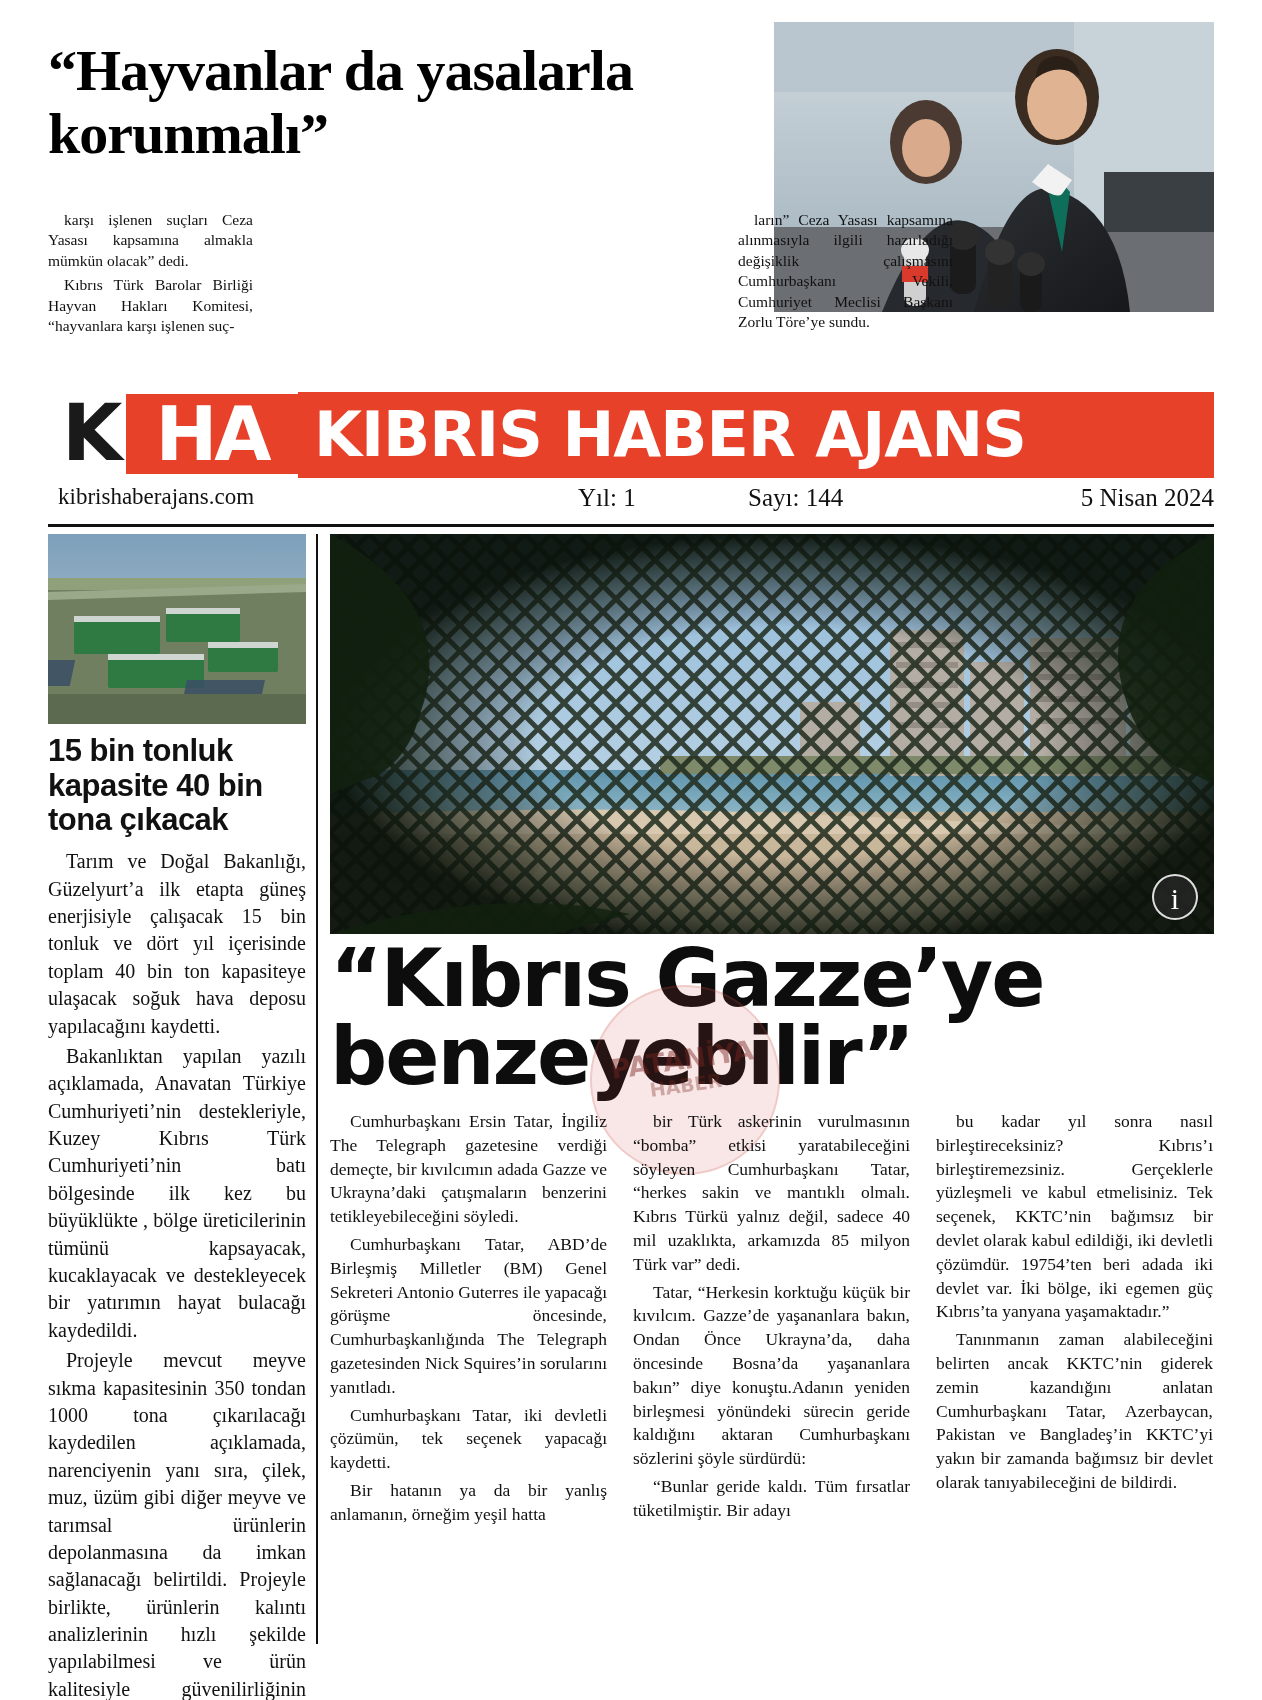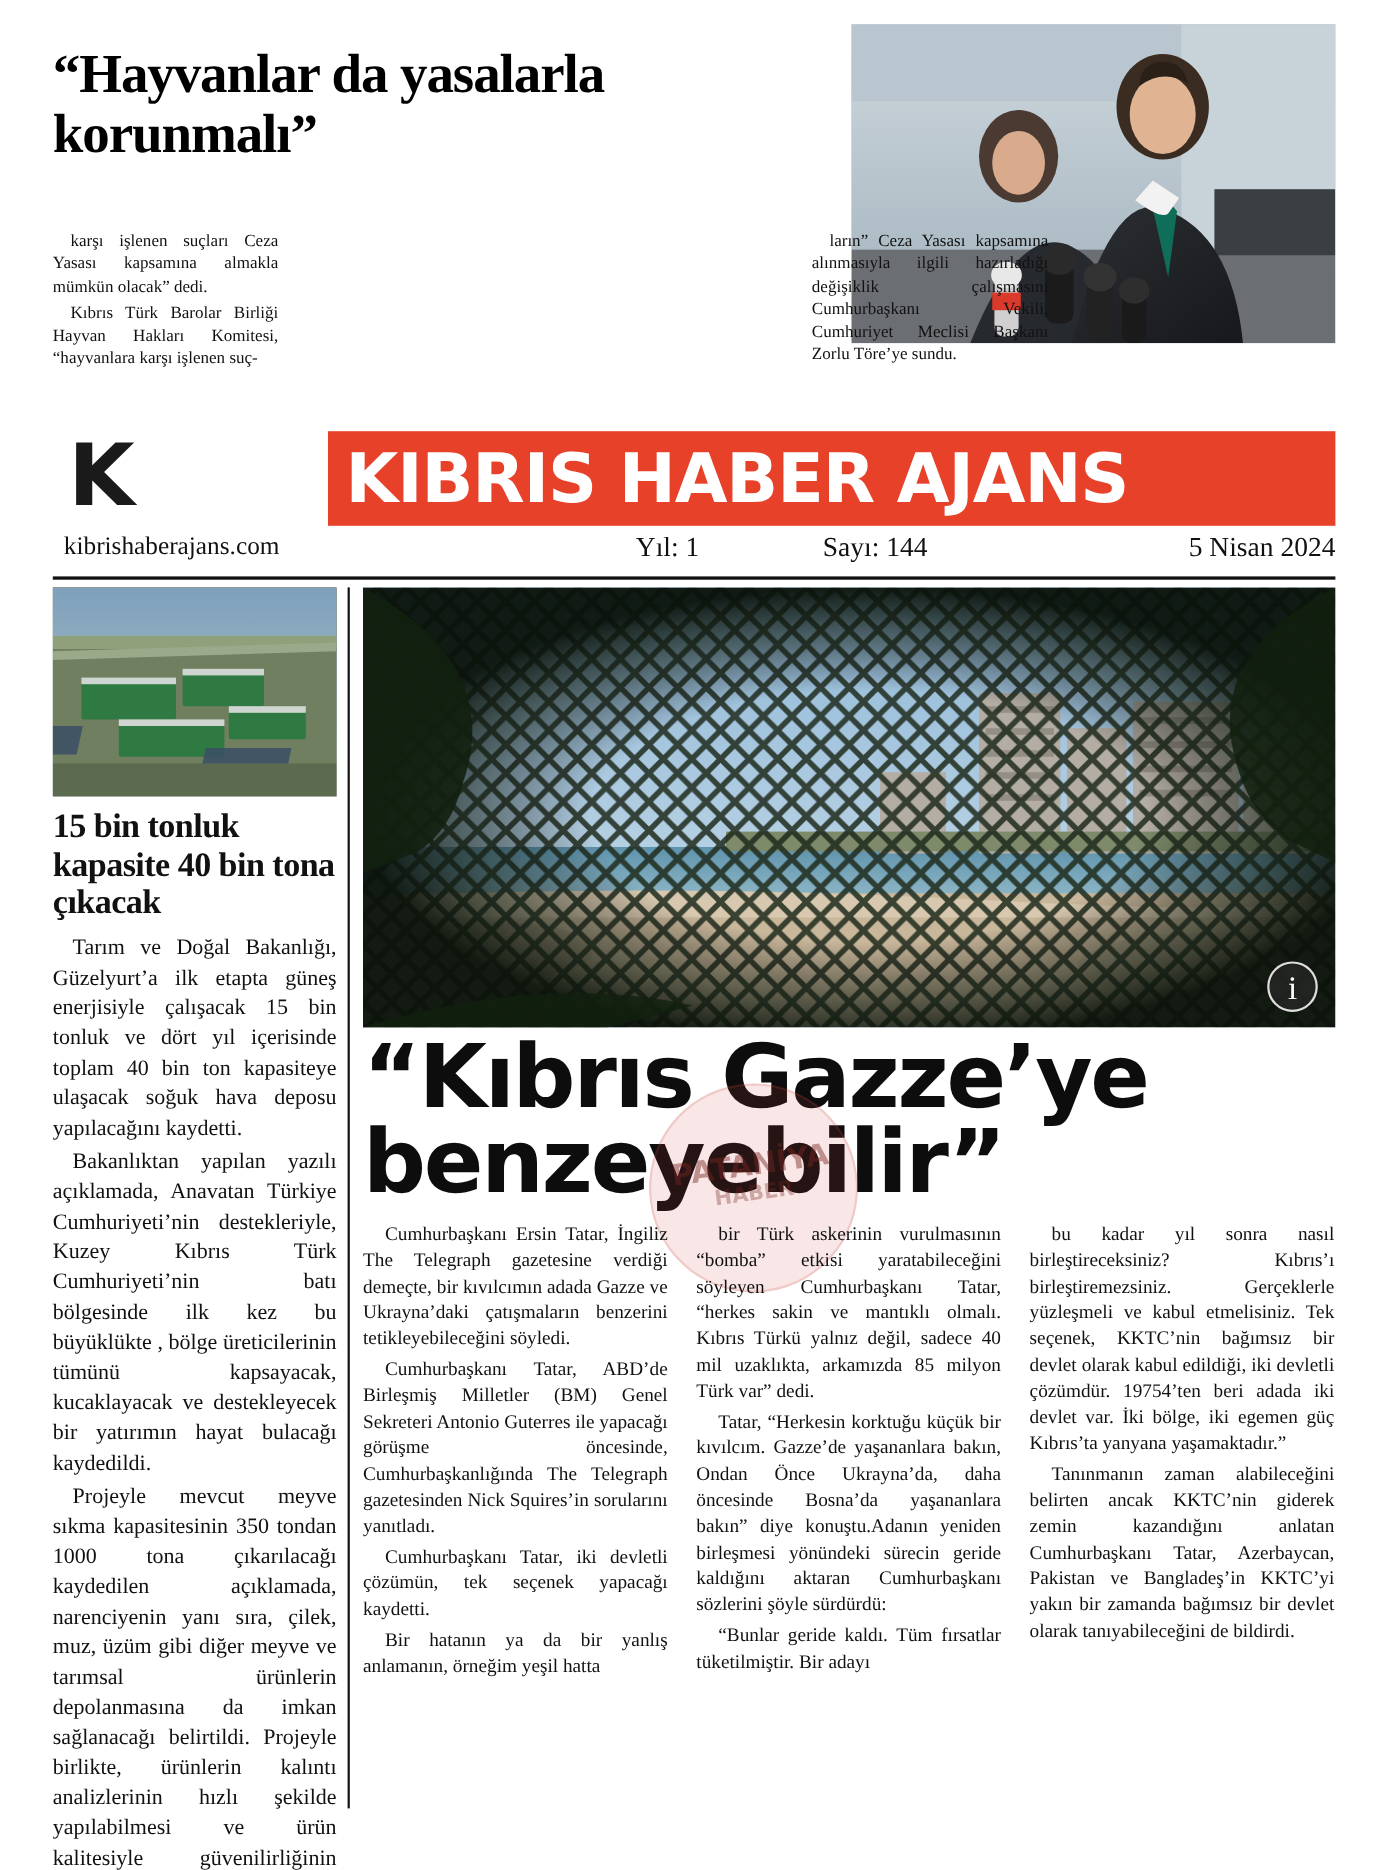--- a/index.html
+++ b/index.html
@@ -26,21 +26,21 @@
 
   
   .top-story {
     position: relative;
     padding-top: 40px;
     height: 330px;
   }
   .top-headline {
     font-family: "Liberation Serif", serif;
     font-weight: bold;
-    font-size: 50px;
+    font-size: 58px;
     line-height: 1.08;
     letter-spacing: -1px;
     color: #000;
     width: 660px;
     margin: 0;
   }
   .top-photo {
     position: absolute;
     right: 0;
     top: 22px;
@@ -162,21 +162,21 @@
   }
   .left-photo {
     width: 258px;
     height: 190px;
     position: relative;
     overflow: hidden;
     background: #4a5a46;
   }
   .left-headline {
     margin-top: 10px;
-    font-family: Liberation Serif, serif;
+    font-family: Liberation Sans, sans-serif;
     font-weight: bold;
     font-size: 31px;
     line-height: 1.12;
     letter-spacing: -0.5px;
     color: #111;
   }
   .left-body {
     margin-top: 10px;
     font-size: 20px;
     line-height: 1.37;
@@ -327,20 +327,21 @@
       </div>
       <div class="top-col top-col-3">
         <p>ların” Ceza Yasası kapsamına alınmasıyla ilgili hazırladığı değişiklik çalışmasını Cumhurbaşkanı Vekili, Cumhuriyet Meclisi Başkanı Zorlu Töre’ye sundu.</p>
       </div>
     </div>
   </div>
 
   <div class="masthead">
     <div class="logo-box">
       <span class="logo-k">K</span>
+      <span class="logo-ha">HA</span>
     </div>
     <div class="masthead-band">
       <span class="masthead-title">KIBRIS HABER AJANS</span>
     </div>
   </div>
 
   <div class="masthead-sub">
     <span class="sub-site">kibrishaberajans.com</span>
     <span class="sub-year">Yıl: 1</span>
     <span class="sub-issue">Sayı: 144</span>

